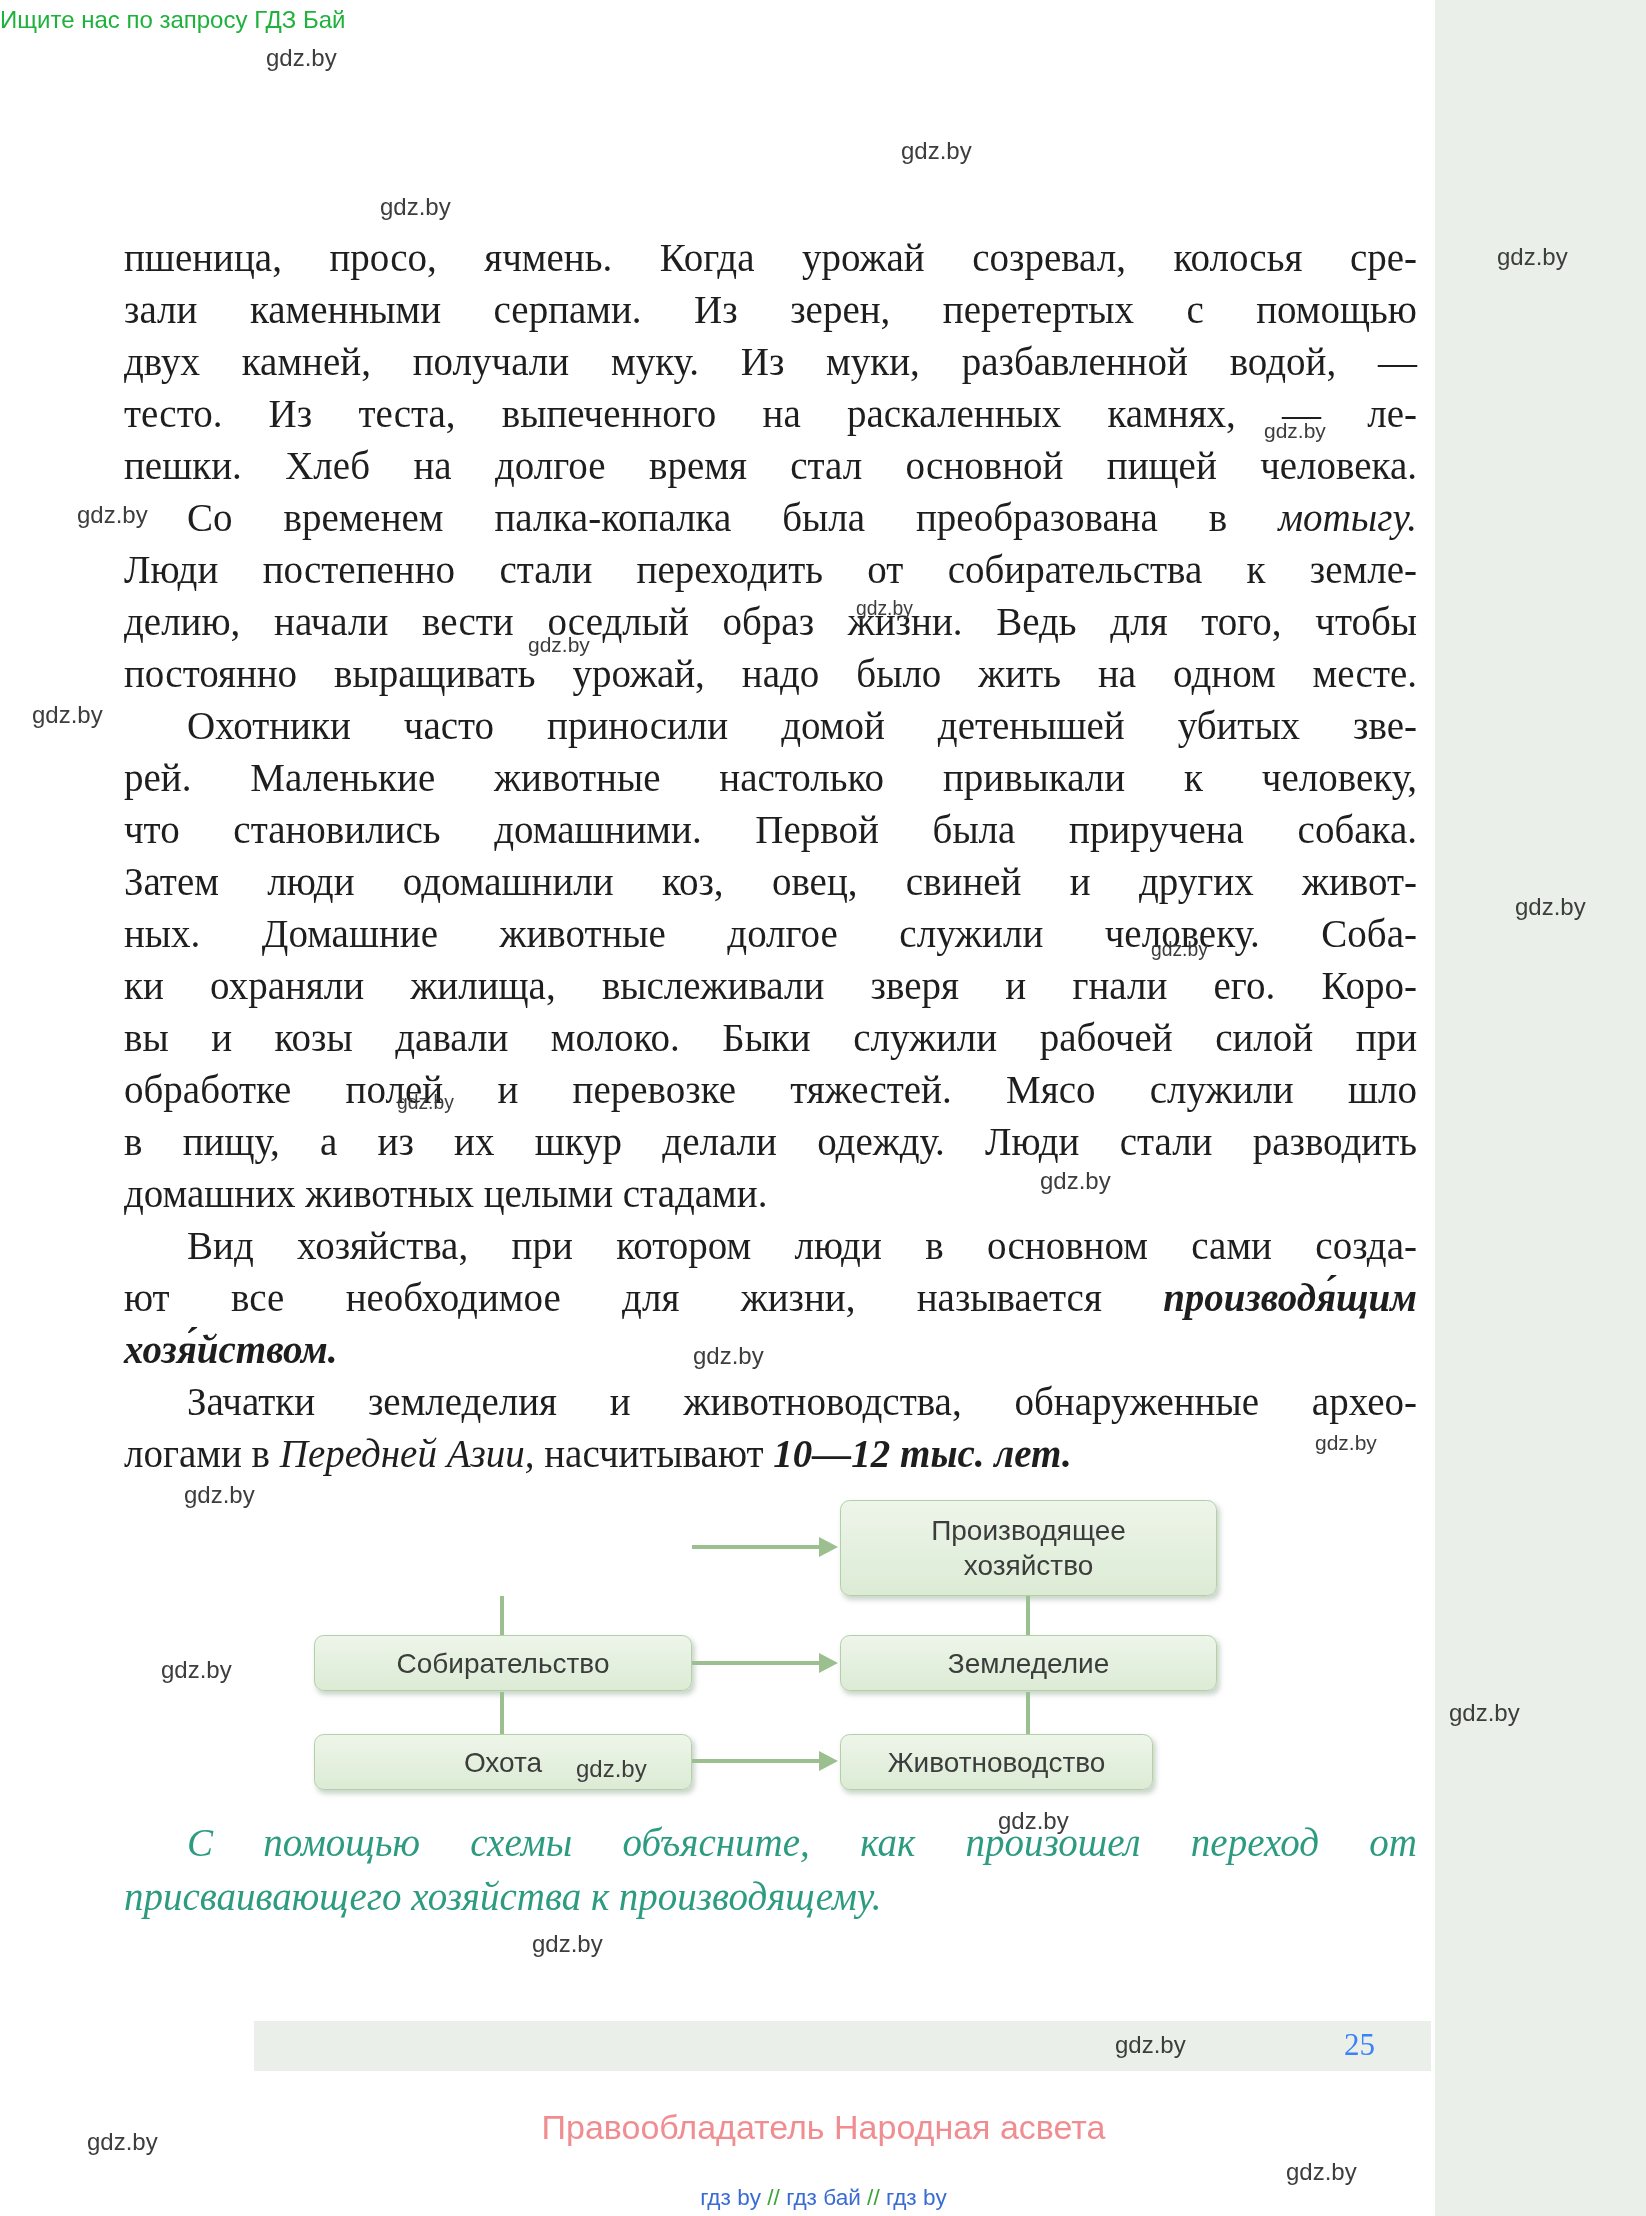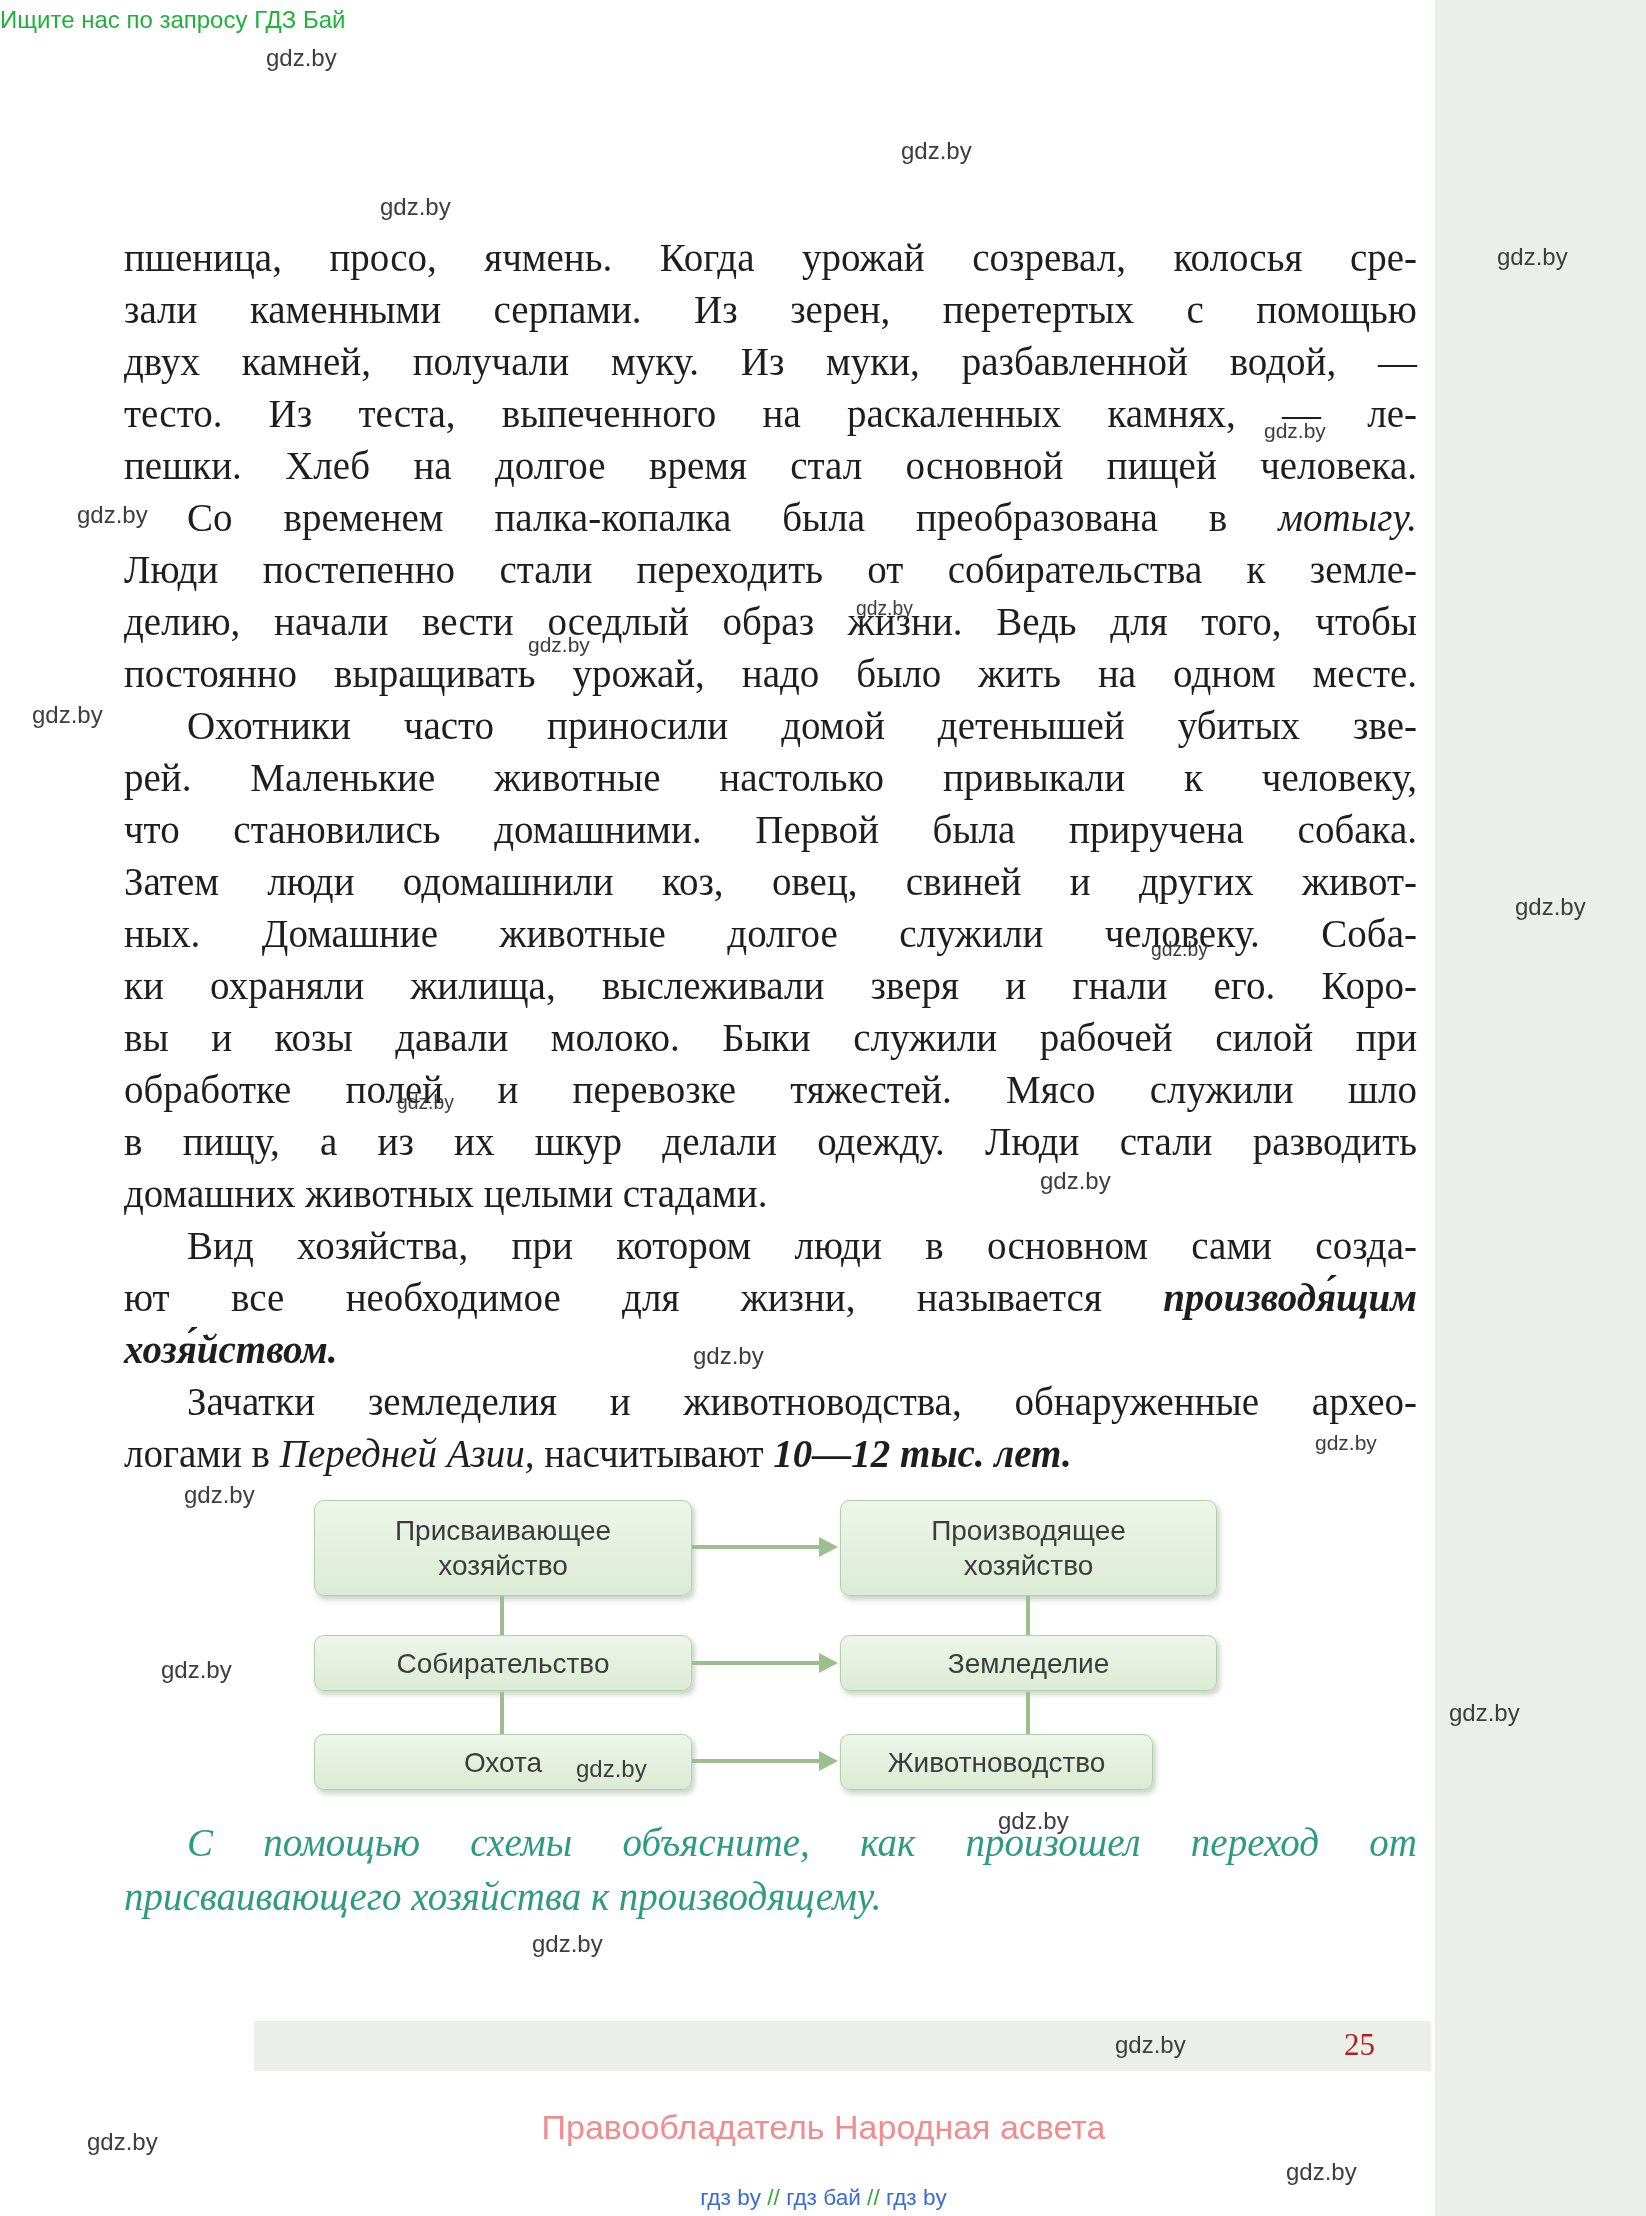--- a/index.html
+++ b/index.html
@@ -49,21 +49,21 @@
   .box-r2 { left:840px; top:1635px; width:377px; height:56px; }
   .box-l3 { left:314px;  top:1734px; width:378px; height:56px; }
   .box-r3 { left:840px; top:1734px; width:313px; height:56px; }
 
   .vline      { position:absolute; width:4px; background:#9bbf8e; }
   .arrow-line { position:absolute; height:4px; background:#9bbf8e; }
   .arrow-head { position:absolute; width:0; height:0;
                 border-left:19.3px solid #9bbf8e; border-top:10.5px solid transparent; border-bottom:10.5px solid transparent; }
 
   .page-number {
-    position:absolute; left:1344px; top:2027px; font-size:31px; color:#b91c1c;
+    position:absolute; left:1344px; top:2027px; font-size:31px; color:#3b82f6;
     font-family:"Liberation Serif","DejaVu Serif",serif;
   }
   .copyright {
     position:absolute; top:2108px; left:0; width:1647px; text-align:center;
     font-family:"Liberation Sans","DejaVu Sans",sans-serif; font-size:34px; color:#f08d90;
   }
   .footer {
     position:absolute; top:2186px; left:0; width:1647px; text-align:center;
     font-family:Liberation Sans, sans-serif; font-size:22.6px; line-height:24px;
   }
@@ -111,21 +111,20 @@
         <div class="line">ют все необходимое для жизни, называется <b><i>производя́щим</i></b></div>
         <div class="line last"><b><i>хозя́йством.</i></b></div>
       </div>
       <div class="para indent">
         <div class="line">Зачатки земледелия и животноводства, обнаруженные архео-</div>
         <div class="line last">логами в <i>Передней Азии,</i> насчитывают <b><i>10—12 тыс. лет.</i></b></div>
       </div>
     </div>
 
   <div class="diagram">
-    <div class="box box-l1">Присваивающее хозяйство</div>
     <div class="box box-r1">Производящее хозяйство</div>
     <div class="box box-l2">Собирательство</div>
     <div class="box box-r2">Земледелие</div>
     <div class="box box-l3">Охота</div>
     <div class="box box-r3">Животноводство</div>
 
     <div class="vline" style="left:500px;top:1596px;height:39px"></div>
     <div class="vline" style="left:500px;top:1692px;height:42px"></div>
     <div class="vline" style="left:1026px;top:1596px;height:39px"></div>
     <div class="vline" style="left:1026px;top:1692px;height:42px"></div>

